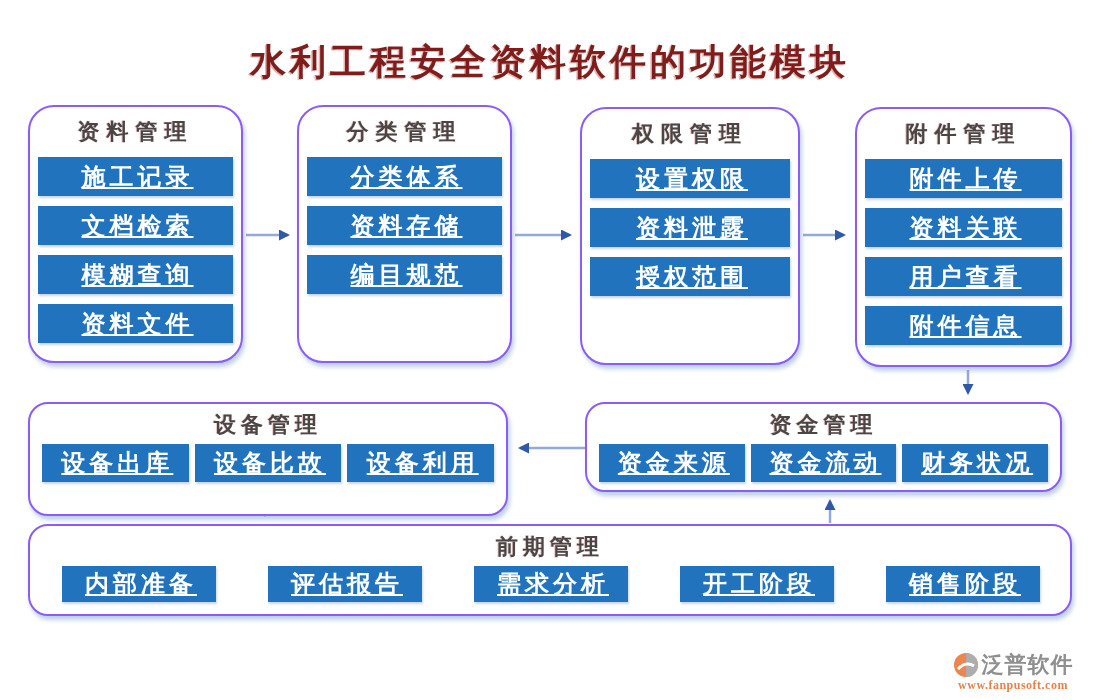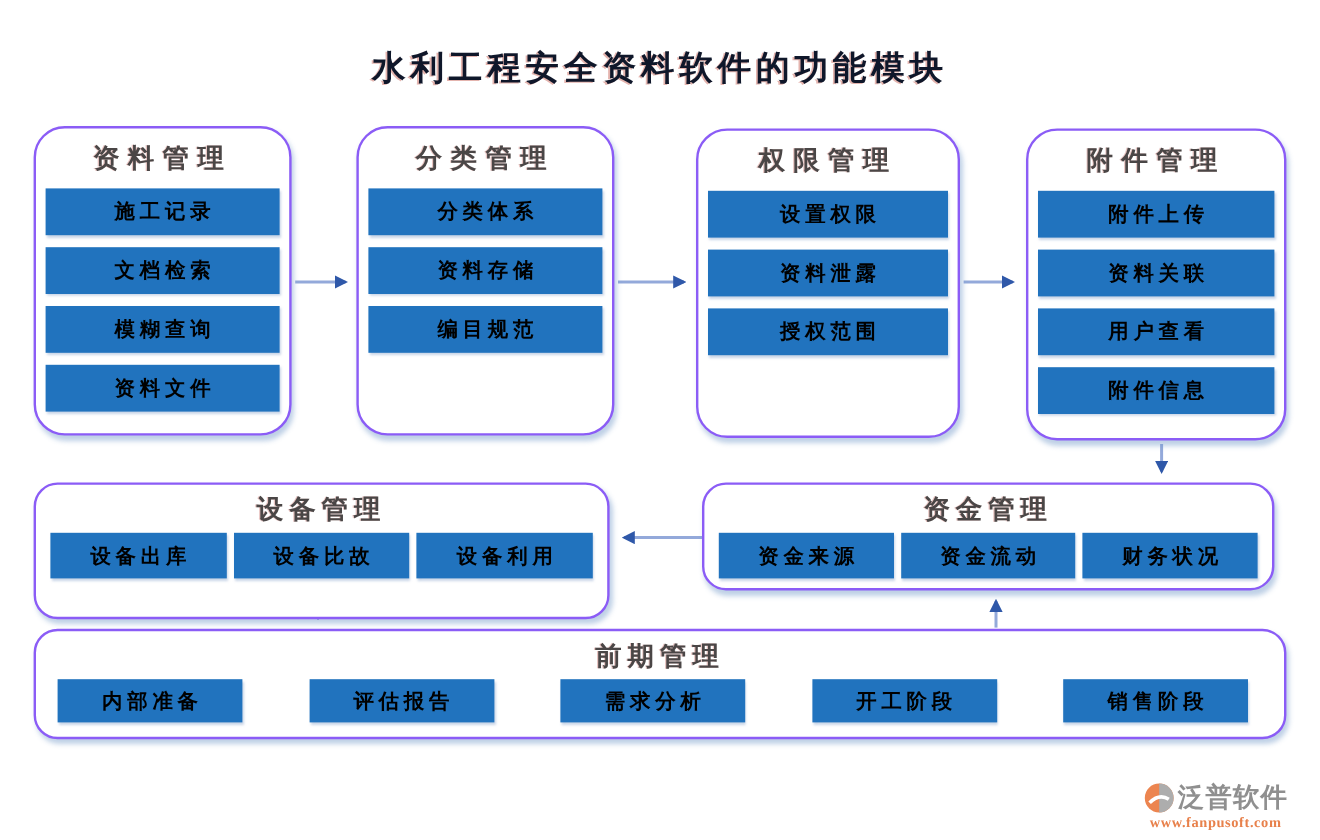--- a/index.html
+++ b/index.html
@@ -2,48 +2,48 @@
 <html lang="zh"><head>
 <meta charset="utf-8">
 <style>
   html,body{margin:0;padding:0;background:#fff;}
   .canvas{
     position:relative;width:1100px;height:700px;background:#fff;overflow:hidden;
     font-family:"Liberation Serif","DejaVu Serif",serif;
   }
   .diagram-title{
     position:absolute;left:0;top:38px;width:100%;text-align:center;
-    font-size:28px;font-weight:bold;letter-spacing:4px;color:#0f172a;
+    font-size:36px;font-weight:bold;letter-spacing:4px;color:#7f1d1d;
     text-shadow:-1.5px 1px 0 rgba(196,88,76,.45);
   }
   .module{
     position:absolute;background:#fff;
     border:2px solid #8b5cf6;
     box-shadow:2px 4px 4px rgba(110,150,200,.45);
     box-sizing:border-box;
   }
   .module.top-box{border-radius:26px;}
   .module.wide-box{border-radius:20px;}
   .module-title{
     display:flex;align-items:center;justify-content:center;
     font-size:22px;font-weight:bold;letter-spacing:7px;color:#4A4646;
     text-shadow:-1px 0 0 rgba(190,90,80,.35);
   }
   .top-box .module-title{height:50px;}
   .wide-box .module-title{height:38px;margin-top:2px;letter-spacing:5px;}
   .vbars{display:flex;flex-direction:column;gap:10px;margin:0 8px;}
   .bar{
-    background:#2173BE;color:#000000;font-weight:bold;
+    background:#2173BE;color:#ffffff;font-weight:bold;
     display:flex;align-items:center;justify-content:center;
-    font-size:17px;letter-spacing:4px;text-indent:4px;
-    height:39px;box-shadow:1px 2px 2px rgba(120,150,195,.4);
+    font-size:24px;letter-spacing:4px;text-indent:4px;
+    height:39px;box-shadow:1px 2px 2px rgba(120,150,195,.4);text-decoration:underline;
   }
   .hbars{display:flex;gap:6px;margin:0 12px;}
   .hbars .bar{flex:1;height:38px;}
-  .hbars5{display:flex;justify-content:space-between;margin:0 30px 0 18px;}
+  .hbars5{display:flex;justify-content:space-between;margin:0 30px 0 32px;}
   .hbars5 .bar{width:154px;height:36px;}
   .arrow-layer{position:absolute;left:0;top:0;pointer-events:none;}
   .logo{
     position:absolute;right:12px;bottom:8px;width:150px;
     display:flex;flex-direction:column;align-items:center;line-height:1.1;
   }
   .logo-row{display:flex;align-items:center;gap:3px;}
   .logo-name{font-size:22px;font-weight:bold;color:#8F8F8F;letter-spacing:1px;}
   .logo-url{font-size:12px;font-weight:bold;color:#E8814B;letter-spacing:.5px;margin-top:1px;}
 </style>

